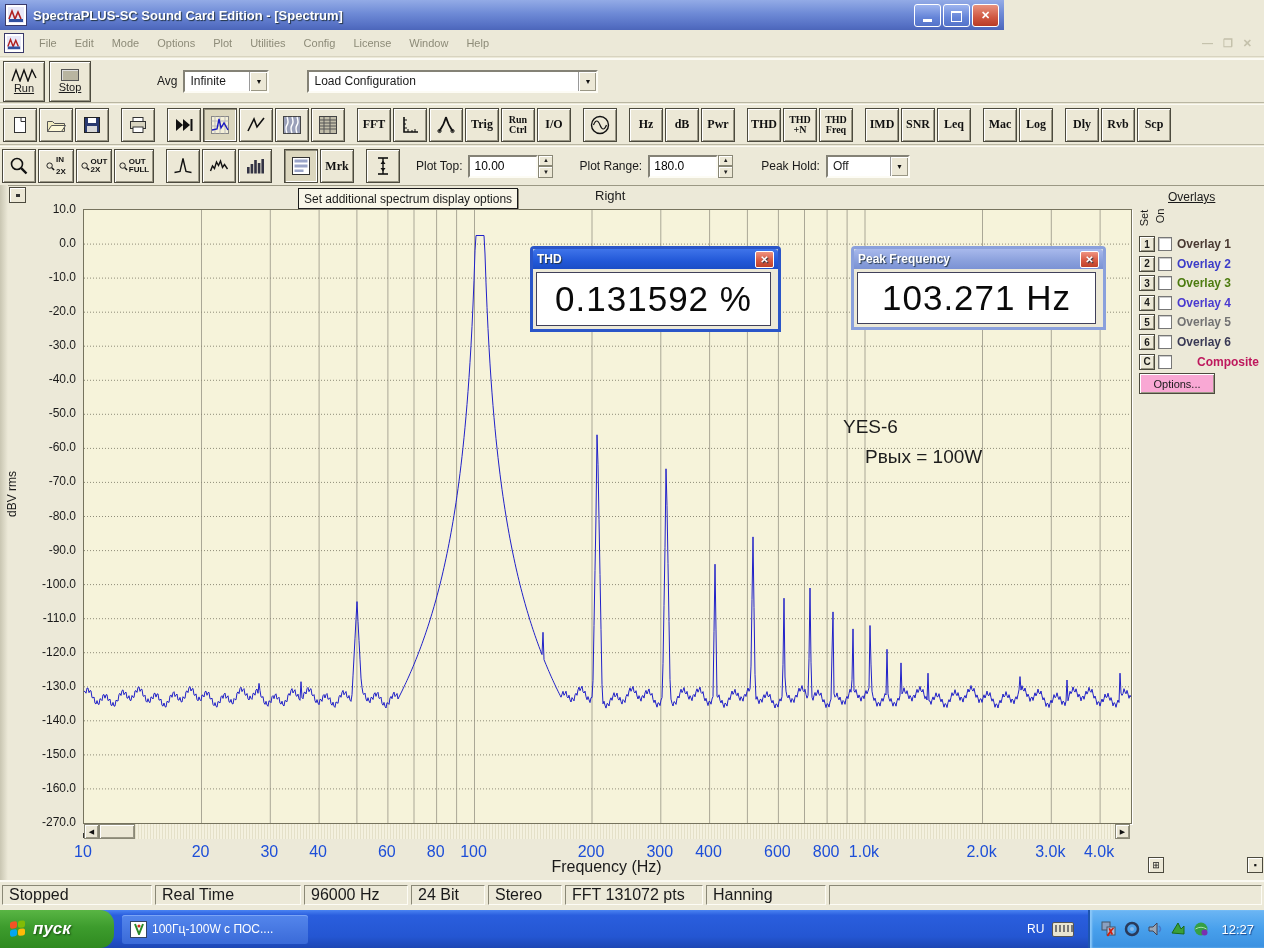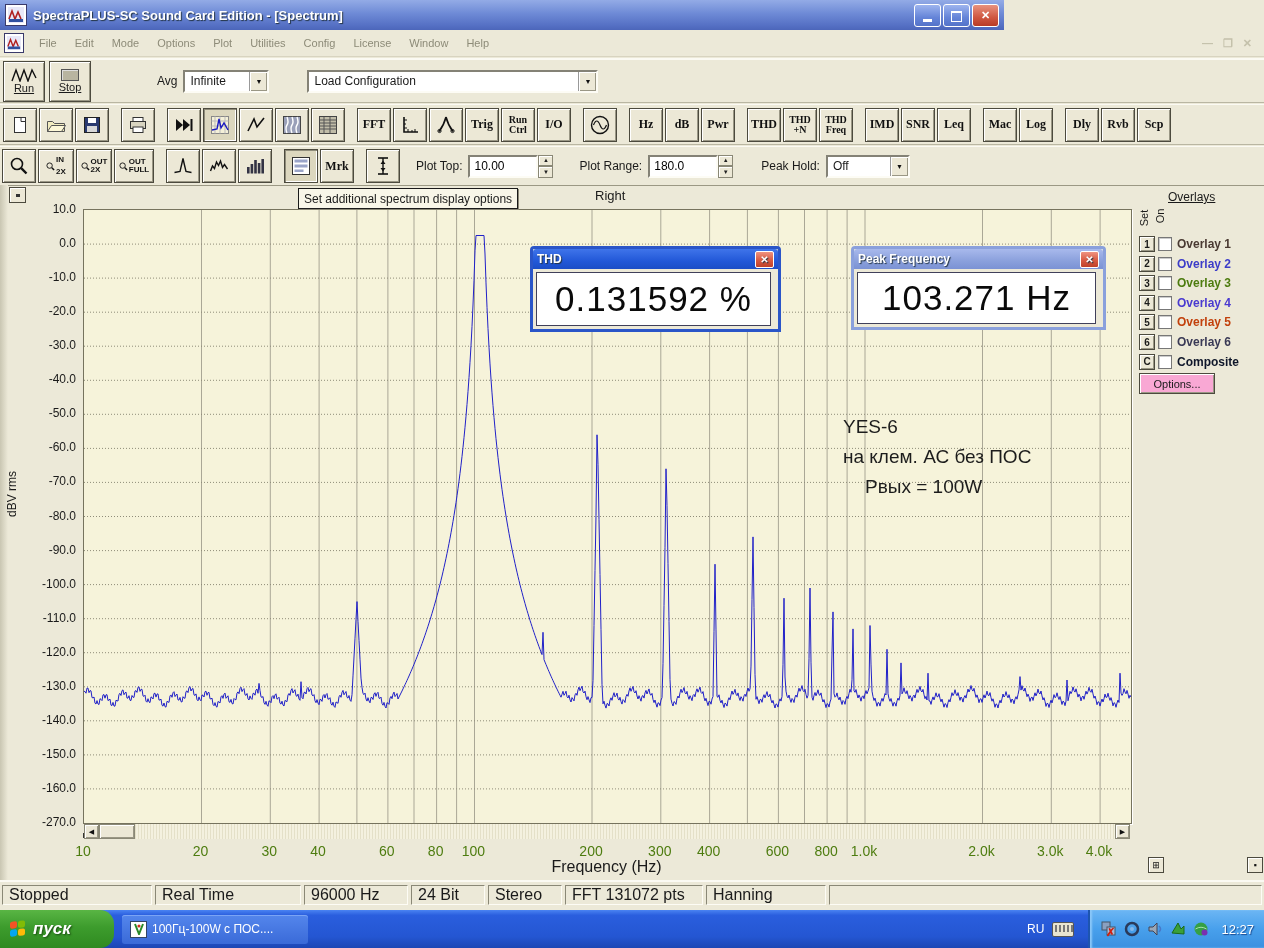--- a/index.html
+++ b/index.html
@@ -49,21 +49,21 @@
     display:flex;align-items:center;justify-content:center;font-size:7px;color:#111;}
   .numfield{width:70px;height:23px;background:#fff;border:2px solid;border-color:#848276 #fdfcf5 #fdfcf5 #848276;
     box-sizing:border-box;font-size:12px;padding:2px 4px;}
   .spinner{width:15px;height:23px;display:flex;flex-direction:column;margin-right:4px;}
   .spinner div{flex:1;background:#ECE8D6;border:1px solid #8a8876;box-shadow:inset 1px 1px 0 #fff;
     font-size:6px;display:flex;align-items:center;justify-content:center;color:#222;}
   
   .plotbox{position:absolute;left:83px;top:209px;width:1047px;height:613px;background:#F6F3DA;
     border:1px solid #76735e;box-shadow:1px 1px 0 #fff;}
   .ytick{position:absolute;width:50px;text-align:right;font-size:12px;color:#1a1a1a;}
-  .xtick-label{position:absolute;width:44px;text-align:center;font-size:14px;color:#4d7c0f;top:843px;}
+  .xtick-label{position:absolute;width:44px;text-align:center;font-size:16px;color:#1d4ed8;top:843px;}
   .xtick-mark{position:absolute;width:1px;height:5px;background:#333;top:833px;}
   .axis-title-x{position:absolute;top:858px;left:83px;width:1047px;text-align:center;font-size:16px;}
   .axis-title-y{position:absolute;left:-28px;top:487px;transform:rotate(-90deg);font-size:12px;width:80px;text-align:center;}
   .corner-box{position:absolute;left:9px;top:187px;width:15px;height:14px;background:#ECE8D6;
     border:1px solid #4c4a3e;box-shadow:inset 1px 1px 0 #fff;display:flex;align-items:center;justify-content:center;}
   .corner-box i{width:4px;height:3px;background:#333;}
   .tooltip{position:absolute;left:298px;top:188px;height:17px;background:#F8F6E8;border:1px solid #1a1a1a;
     box-shadow:1px 1px 0 #8a8876;padding:1px 5px;font-size:12px;display:flex;align-items:center;z-index:5;}
   .channel-label{position:absolute;left:595px;top:188px;font-size:13px;}
   .splus{position:absolute;left:1088px;top:211px;font-family:"Liberation Serif",serif;font-style:italic;
@@ -566,21 +566,20 @@
       <span>Peak Frequency</span>
       <span class="xbox">✕</span>
     </div>
     <div class="body">
         <div class="valuebox">103.271 Hz</div>
       </div>
   </div>
 
   <div class="annot">
     <div>YES-6</div>
-    <div>на клем. АС без ПОС</div>
     <div class="l3">Рвых = 100W</div>
   </div>
 
   <div class="ovl-header">Overlays</div>
   <span class="vlab" style="left:1136px;top:212px;">Set</span>
   <span class="vlab" style="left:1153px;top:210px;">On</span>
   <div id="ovl-rows">
       <div class="ovl-row" style="top: 235px;">
         <div class="ovl-btn">1</div>
         <div class="ovl-chk"></div>
@@ -597,31 +596,31 @@
         <div class="ovl-lbl" style="color: #4d7c0f;">Overlay 3</div>
       </div>
       <div class="ovl-row" style="top: 293.8px;">
         <div class="ovl-btn">4</div>
         <div class="ovl-chk"></div>
         <div class="ovl-lbl" style="color: rgb(74, 58, 208);">Overlay 4</div>
       </div>
       <div class="ovl-row" style="top: 313.4px;">
         <div class="ovl-btn">5</div>
         <div class="ovl-chk"></div>
-        <div class="ovl-lbl" style="color: #c2410c;">Overlay 5</div>
+        <div class="ovl-lbl" style="color: #737373;">Overlay 5</div>
       </div>
       <div class="ovl-row" style="top: 333px;">
         <div class="ovl-btn">6</div>
         <div class="ovl-chk"></div>
         <div class="ovl-lbl" style="color: rgb(58, 58, 86);">Overlay 6</div>
       </div>
       <div class="ovl-row" style="top: 352.6px;">
         <div class="ovl-btn">C</div>
         <div class="ovl-chk"></div>
-        <div class="ovl-lbl" style="color: #0f172a;">Composite</div>
+        <div class="ovl-lbl" style="color: #be185d; margin-left: 20px;">Composite</div>
       </div>
     </div>
   <div class="options-btn">Options...</div>
 
   <div class="statusbar" id="statusbar">
       <div class="spanel" style="width: 150px;">Stopped</div>
       <div class="spanel" style="width: 146px;">Real Time</div>
       <div class="spanel" style="width: 104px;">96000 Hz</div>
       <div class="spanel" style="width: 74px;">24 Bit</div>
       <div class="spanel" style="width: 74px;">Stereo</div>

